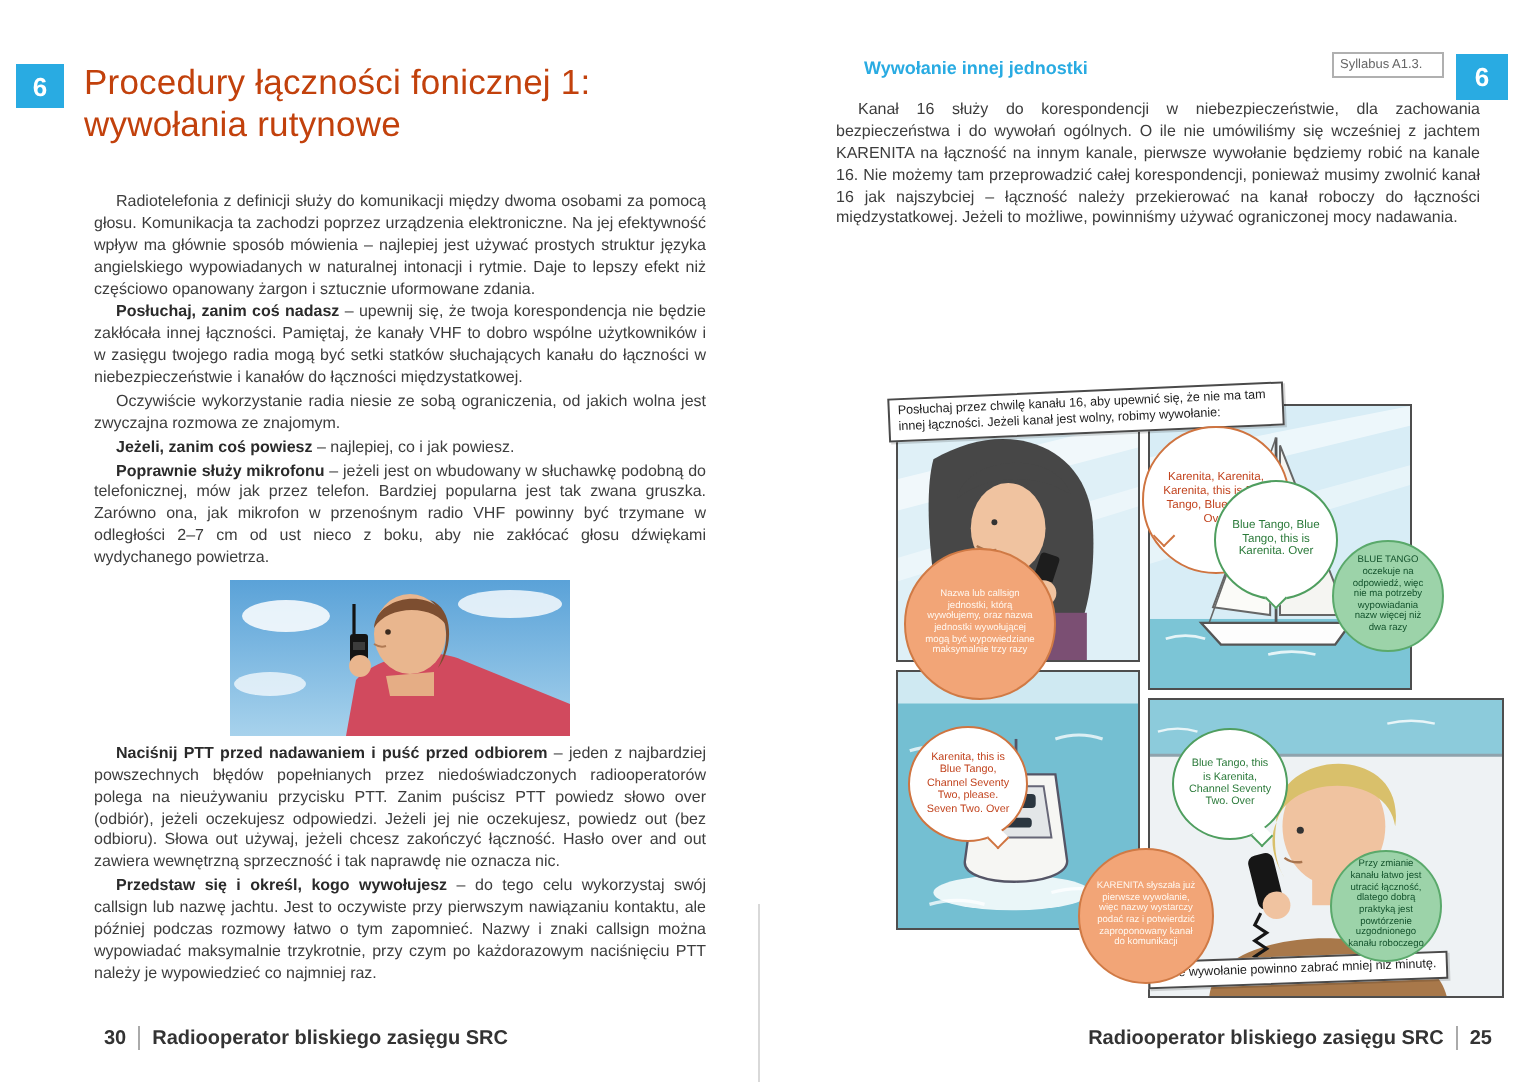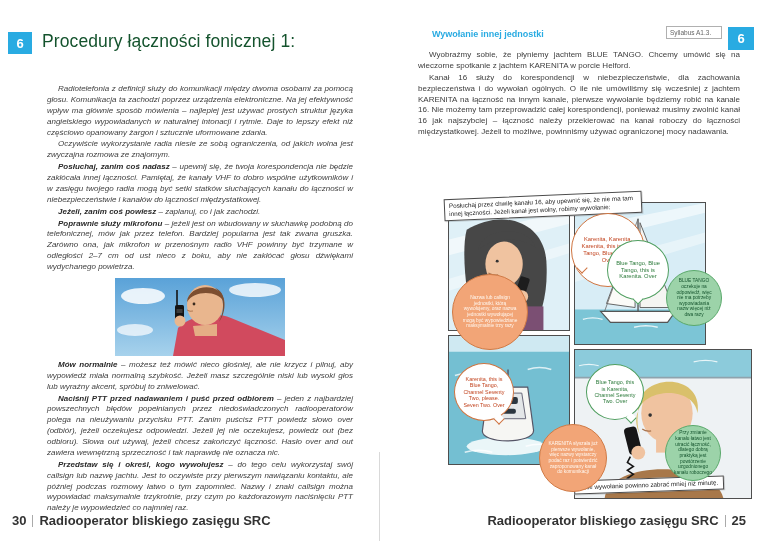--- a/index.html
+++ b/index.html
@@ -9,37 +9,37 @@
 
   .page { position:absolute; top:0; height:541px; width:380px; }
   .page-left  { left:0; }
   .page-right { left:380px; }
 
   .chapter-box { position:absolute; background:#29abe2; color:#fff; font-weight:bold;
                  font-size:13px; display:flex; align-items:center; justify-content:center; }
   .chapter-box.left  { left:8px;  top:32px; width:24px; height:22px; }
   .chapter-box.right { left:348px; top:27px; width:26px; height:23px; }
 
-  .main-title { position:absolute; left:42px; top:31px; width:320px; color:#14532d;
+  .main-title { position:absolute; left:42px; top:31px; width:320px; color:#c2410c;
                 font-size:17.5px; line-height:1.2; font-weight:400; letter-spacing:.1px; }
 
   .section-title { position:absolute; left:52px; top:29px; color:#29abe2; font-size:9px; font-weight:bold; }
   .syllabus-badge { position:absolute; left:286px; top:26px; width:56px; height:13px;
                     border:1px solid #b0b0b0; background:#fff; color:#666; font-size:6.5px;
                     display:flex; align-items:center; padding-left:3px; }
 
   .body-col { position:absolute; color:#3d3d3d; font-size:8px; line-height:1.36; text-align:justify; }
-  .body-col-left  { left:47px; top:84px; width:306px;font-style:italic; }
+  .body-col-left  { left:47px; top:96px; width:306px; }
   .body-col-right { left:38px; top:50px; width:322px; }
   .body-col p { text-indent:11px; margin-bottom:1px; }
   .body-col b { color:#2a2a2a; }
 
   .photo { width:170px; height:78px; margin:5px auto 4px auto; display:block; overflow:hidden; }
 
-  .footer { position:absolute; top:513px; display:flex; align-items:center; font-size:13px; font-weight:bold; color:#333; }
+  .footer { position:absolute; top:513px; display:flex; align-items:center; font-size:10px; font-weight:bold; color:#333;margin-left:40px; }
   .footer-left  { left:12px; }
   .footer-right { right:14px; }
   .footer .vdiv { width:1px; height:12px; background:#aaa; margin:0 6px; }
 
   
   .comic { position:absolute; left:60px; top:197px; width:318px; height:315px; }
   .panel { position:absolute; border:1.4px solid #4e4e4e; background:#dff0f7; overflow:hidden; }
   .panel svg { display:block; width:100%; height:100%; }
   .panel-woman   { left:8px;   top:12px;  width:122px; height:122px; }
   .panel-sail    { left:134px; top:5px;   width:132px; height:143px; }
@@ -81,27 +81,28 @@
 </head>
 <body>
 
 <div class="spread">
 
   <div class="page page-left">
     <div class="chapter-box left">6</div>
 
     <div class="main-title">
       <div>Procedury łączności fonicznej 1:</div>
+      <div>wywołania rutynowe</div>
     </div>
 
     <div class="body-col body-col-left">
       <p><b></b><span>Radiotelefonia z definicji służy do komunikacji między dwoma osobami za pomocą głosu. Komunikacja ta zachodzi poprzez urządzenia elektroniczne. Na jej efektywność wpływ ma głównie sposób mówienia – najlepiej jest używać prostych struktur języka angielskiego wypowiadanych w naturalnej intonacji i rytmie. Daje to lepszy efekt niż częściowo opanowany żargon i sztucznie uformowane zdania.</span></p>
+      <p><b>Posłuchaj, zanim coś nadasz</b><span> – upewnij się, że twoja korespondencja nie będzie zakłócała innej łączności. Pamiętaj, że kanały VHF to dobro wspólne użytkowników i w zasięgu twojego radia mogą być setki statków słuchających kanału do łączności w niebezpieczeństwie i kanałów do łączności międzystatkowej.</span></p>
       <p><b></b><span>Oczywiście wykorzystanie radia niesie ze sobą ograniczenia, od jakich wolna jest zwyczajna rozmowa ze znajomym.</span></p>
-      <p><b>Posłuchaj, zanim coś nadasz</b><span> – upewnij się, że twoja korespondencja nie będzie zakłócała innej łączności. Pamiętaj, że kanały VHF to dobro wspólne użytkowników i w zasięgu twojego radia mogą być setki statków słuchających kanału do łączności w niebezpieczeństwie i kanałów do łączności międzystatkowej.</span></p>
-      <p><b>Jeżeli, zanim coś powiesz</b><span> – zaplanuj, co i jak zachodzi.</span></p>
+      <p><b>Jeżeli, zanim coś powiesz</b><span> – najlepiej, co i jak powiesz.</span></p>
       <p><b>Poprawnie służy mikrofonu</b><span> – jeżeli jest on wbudowany w słuchawkę podobną do telefonicznej, mów jak przez telefon. Bardziej popularna jest tak zwana gruszka. Zarówno ona, jak mikrofon w przenośnym radio VHF powinny być trzymane w odległości 2–7 cm od ust nieco z boku, aby nie zakłócać głosu dźwiękami wydychanego powietrza.</span></p>
 
       <div class="photo">
         <svg viewBox="0 0 170 78" preserveAspectRatio="none">
           <defs>
             <linearGradient id="skyP" x1="0" y1="0" x2="0" y2="1">
               <stop offset="0" stop-color="#5aa2d8"></stop>
                 <stop offset="1" stop-color="#a7d2ec"></stop>
             </linearGradient>
           </defs>
@@ -119,39 +120,37 @@
           <circle cx="79" cy="26" r="1.4" fill="#3a2a1e"></circle>
           <path d="M72,32 q3,2 6,1" stroke="#b07a54" stroke-width="1" fill="none"></path>
 
           <rect x="60" y="27" width="9" height="17" rx="1.5" fill="#141414"></rect>
           <line x1="62" y1="27" x2="62" y2="12" stroke="#141414" stroke-width="1.6"></line>
           <rect x="61.5" y="31" width="6" height="4" fill="#3c3c3c"></rect>
           <circle cx="65" cy="43" r="5.5" fill="#e9b68e"></circle>
         </svg>
       </div>
 
-      <p><b>Mów normalnie</b><span> – możesz też mówić nieco głośniej, ale nie krzycz i pilnuj, aby wypowiedź miała normalną szybkość. Jeżeli masz szczególnie niski lub wysoki głos lub wyraźny akcent, spróbuj to zniwelować.</span></p>
       <p><b>Naciśnij PTT przed nadawaniem i puść przed odbiorem</b><span> – jeden z najbardziej powszechnych błędów popełnianych przez niedoświadczonych radiooperatorów polega na nieużywaniu przycisku PTT. Zanim puścisz PTT powiedz słowo over (odbiór), jeżeli oczekujesz odpowiedzi. Jeżeli jej nie oczekujesz, powiedz out (bez odbioru). Słowa out używaj, jeżeli chcesz zakończyć łączność. Hasło over and out zawiera wewnętrzną sprzeczność i tak naprawdę nie oznacza nic.</span></p>
       <p><b>Przedstaw się i określ, kogo wywołujesz</b><span> – do tego celu wykorzystaj swój callsign lub nazwę jachtu. Jest to oczywiste przy pierwszym nawiązaniu kontaktu, ale później podczas rozmowy łatwo o tym zapomnieć. Nazwy i znaki callsign można wypowiadać maksymalnie trzykrotnie, przy czym po każdorazowym naciśnięciu PTT należy je wypowiedzieć co najmniej raz.</span></p>
     </div>
 
     <div class="footer footer-left">
       <span>30</span>
       <span class="vdiv"></span>
       <span>Radiooperator bliskiego zasięgu SRC</span>
     </div>
   </div>
 
   <div class="page page-right">
     <div class="section-title">Wywołanie innej jednostki</div>
     <div class="syllabus-badge">Syllabus A1.3.</div>
     <div class="chapter-box right">6</div>
 
     <div class="body-col body-col-right">
-      <p>Wyobraźmy sobie, że płyniemy jachtem BLUE TANGO. Chcemy umówić się na wieczorne spotkanie z jachtem KARENITA w porcie Helford.</p>
       <p>Kanał 16 służy do korespondencji w niebezpieczeństwie, dla zachowania bezpieczeństwa i do wywołań ogólnych. O ile nie umówiliśmy się wcześniej z jachtem KARENITA na łączność na innym kanale, pierwsze wywołanie będziemy robić na kanale 16. Nie możemy tam przeprowadzić całej korespondencji, ponieważ musimy zwolnić kanał 16 jak najszybciej – łączność należy przekierować na kanał roboczy do łączności międzystatkowej. Jeżeli to możliwe, powinniśmy używać ograniczonej mocy nadawania.</p>
     </div>
 
     <div class="comic">
 
       <div class="panel panel-woman">
         <svg viewBox="0 0 122 122" preserveAspectRatio="none">
           <rect width="122" height="122" fill="#dff0f7"></rect>
           <polygon points="0,30 122,0 122,14 0,46" fill="#fff" opacity=".55"></polygon>
           <polygon points="0,70 122,34 122,44 0,82" fill="#fff" opacity=".4"></polygon>

